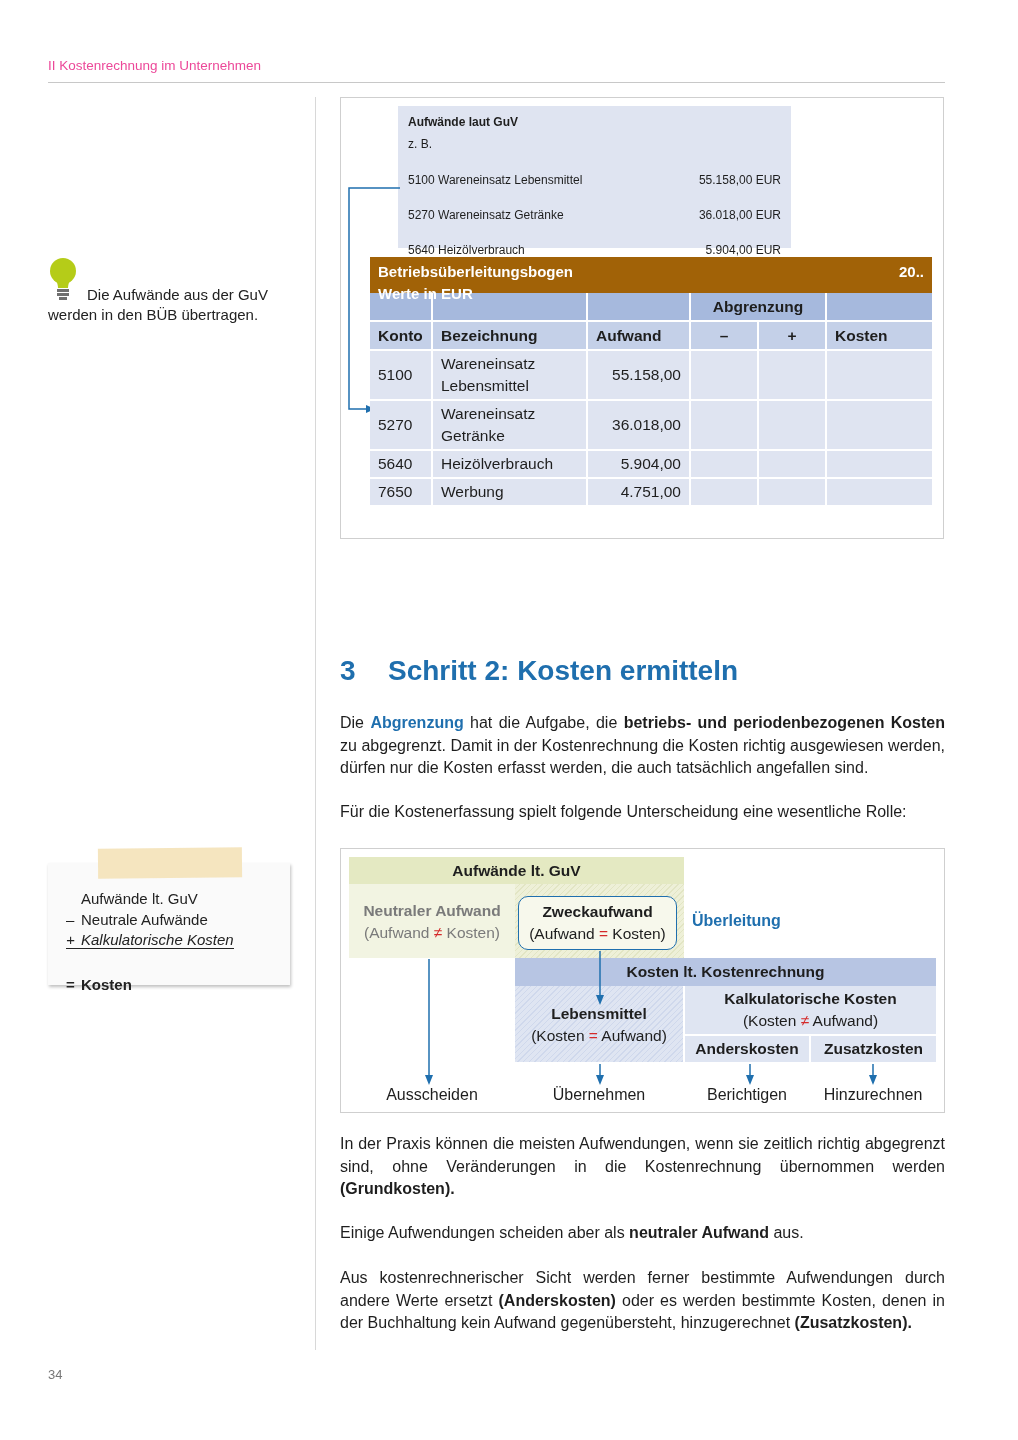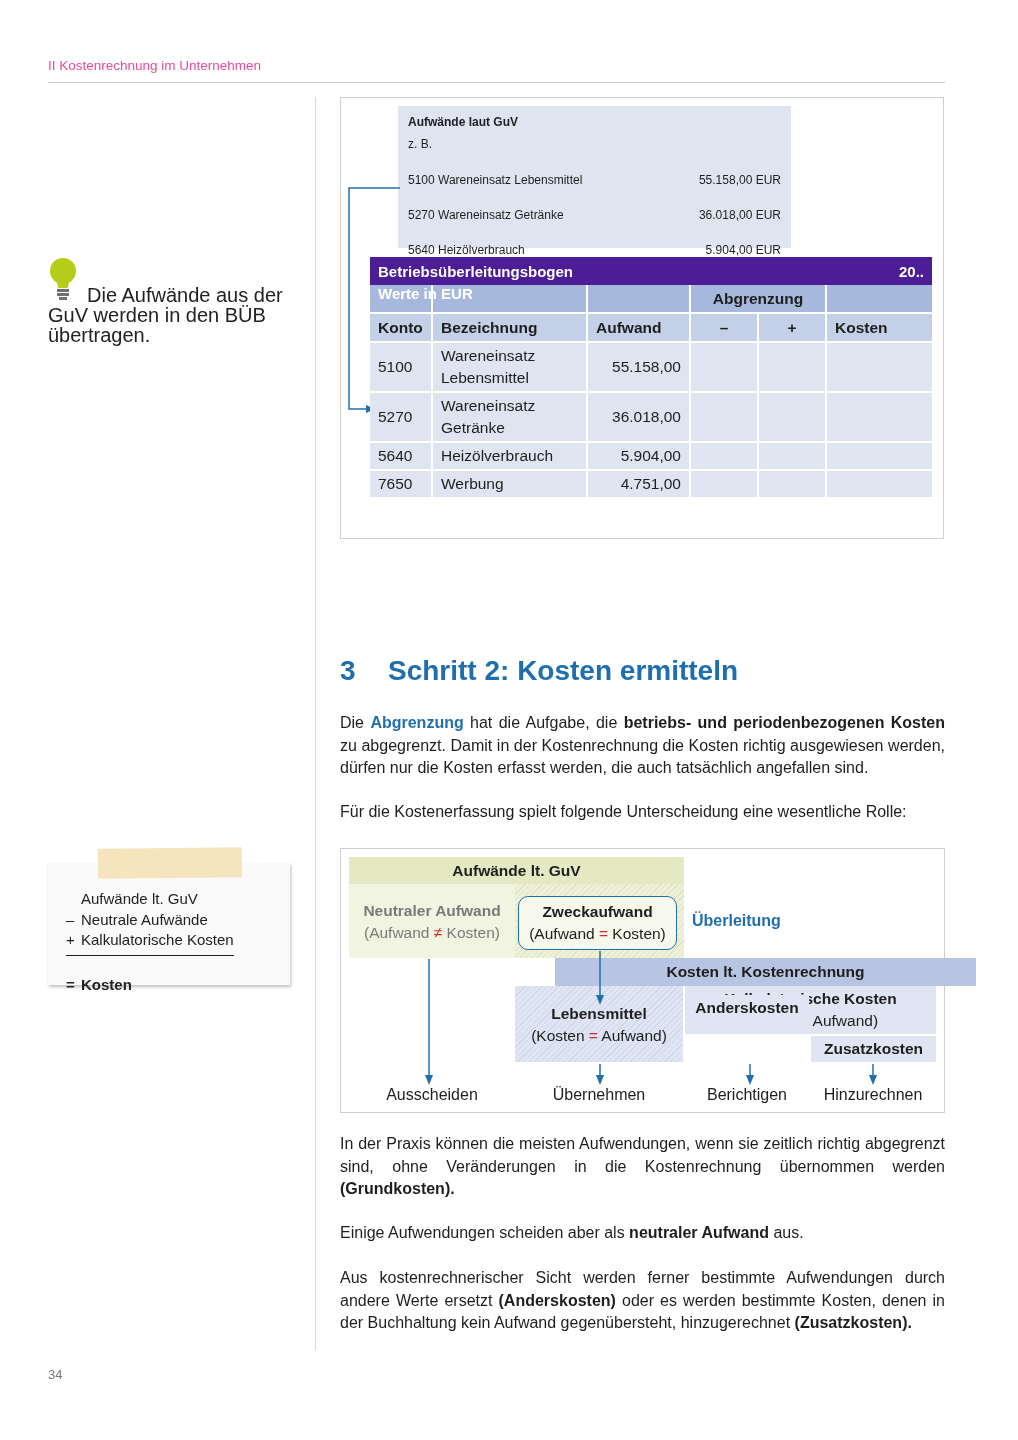--- a/index.html
+++ b/index.html
@@ -4,41 +4,41 @@
 <style>
   html, body { margin:0; padding:0; background:#ffffff; }
   body { width:1018px; height:1440px; position:relative; font-family:"Liberation Sans", sans-serif; color:#1e1e1e; overflow:hidden; }
   .abs { position:absolute; }
   .running-head { left:48px; top:58px; font-size:13.5px; color:#ec4899; }
   .head-rule { left:48px; top:82px; width:897px; height:1px; background:#c8c8c8; }
   .col-rule { left:315px; top:97px; width:1px; height:1253px; background:#d8d8d8; }
   .page-num { left:48px; top:1367px; font-size:13px; color:#777; }
 
   
-  .tip { left:48px; top:258px; width:260px; font-size:20px; line-height:20px; color:#222; }
+  .tip { left:48px; top:258px; width:260px; font-size:15px; line-height:20px; color:#222; }
   .bulb { position:absolute; left:0; top:0; width:30px; height:44px; }
   .tip-text { text-indent:39px; padding-top:27px; }
 
   
   .note { left:48px; top:863px; width:242px; height:122px; background:#fafafa; box-shadow:1px 2px 3px rgba(0,0,0,0.25); }
   .tape { left:98px; top:848px; width:144px; height:30px; background:#f4e2b8; opacity:0.9; transform:rotate(-0.5deg); }
   .note-lines { position:absolute; left:18px; top:26px; font-size:15px; line-height:20.5px; color:#222; }
   .note-lines div { white-space:nowrap; }
   .note-lines .op { display:inline-block; width:15px; }
-  .note-lines .ul { border-bottom:1px solid #222; padding-bottom:7px; }
+  .note-lines .ul { border-bottom:1px solid #222; padding-bottom:0px;font-style:italic; }
   .note-lines .b { font-weight:bold;margin-top:24px; }
 
   
   .fig1 { left:340px; top:97px; width:604px; height:442px; border:1px solid #cfcfcf; box-sizing:border-box; }
   .guv { left:398px; top:106px; width:393px; height:142px; background:#dfe4f1; font-size:12px; line-height:22.3px; }
   .guv-inner { position:absolute; left:10px; top:5px; right:10px; }
   .guv-row { display:flex; justify-content:space-between; white-space:nowrap;margin-top:13px; }
   .guv-title { font-weight:bold; }
   .bueb { left:370px; top:257px; width:562px; }
-  .bueb-head { background:#4c1d95; color:#fff; font-size:15px; line-height:22px; padding:4px 8px 2px 8px; height:28px; box-sizing:border-box; position:relative; font-weight:bold; }
+  .bueb-head { background:#a16207; color:#fff; font-size:15px; line-height:22px; padding:4px 8px 2px 8px; height:36px; box-sizing:border-box; position:relative; font-weight:bold; }
   .bueb-head .yr { position:absolute; right:8px; top:4px; }
   table.bt { border-collapse:separate; border-spacing:0; width:562px; font-size:15.5px; }
   table.bt td { padding:0 8px; border-right:2px solid #fff; border-bottom:2px solid #fff; box-sizing:border-box; }
   table.bt td:last-child { border-right:none; }
   tr.abg td { background:#a6b9dd; height:29px; }
   tr.hdr td { background:#c4d0e8; height:29px; font-weight:bold; }
   tr.dr td { background:#dfe4f1; }
   .num { text-align:right; }
   .ctr { text-align:center; }
   .arrow-svg { left:340px; top:180px; }
@@ -53,26 +53,26 @@
   
   .fig2 { left:340px; top:848px; width:605px; height:265px; border:1px solid #cfcfcf; box-sizing:border-box; }
   .d { position:absolute; box-sizing:border-box; text-align:center; font-size:15.5px; line-height:22px; }
   .guv-band { left:349px; top:857px; width:335px; height:27px; background:#e4e9c2; font-weight:bold; line-height:27px; }
   .neutral { left:349px; top:884px; width:166px; height:74px; background:#f2f4e2; color:#7a7a7a; padding-top:16px; }
   .neutral .t { font-weight:bold; }
   .zweck-bg { left:515px; top:884px; width:169px; height:74px; background:repeating-linear-gradient(135deg,#eef0d8 0px,#eef0d8 3px,#e2e5c4 3px,#e2e5c4 4px); }
   .zweck { left:518px; top:896px; width:159px; height:54px; border:1.5px solid #1f6fae; border-radius:10px; background:#f7f8ec; padding-top:4px; line-height:22px; }
   .zweck .t { font-weight:bold; }
   .ueberl { left:692px; top:910px; font-size:16px; color:#1f6fae; font-weight:bold; text-align:left; }
-  .klr-band { left:515px; top:958px; width:421px; height:28px; background:#b7c5e3; font-weight:bold; line-height:28px;margin-left:40px; }
+  .klr-band { left:515px; top:958px; width:421px; height:28px; background:#b7c5e3; font-weight:bold; line-height:28px; }
   .grund { left:515px; top:986px; width:168px; height:76px; background:repeating-linear-gradient(135deg,#dfe5f2 0px,#dfe5f2 3px,#cfd8ec 3px,#cfd8ec 4px); padding-top:17px; }
   .grund .t { font-weight:bold; }
   .kalk { left:685px; top:986px; width:251px; height:48px; background:#dfe5f2; padding-top:2px; }
   .kalk .t { font-weight:bold; }
-  .anders { left:685px; top:995px; width:124px; height:38px; background:#dfe5f2; font-weight:bold; line-height:26px; }
+  .anders { left:685px; top:1036px; width:124px; height:26px; background:#dfe5f2; font-weight:bold; line-height:26px; }
   .zusatz { left:811px; top:1036px; width:125px; height:26px; background:#dfe5f2; font-weight:bold; line-height:26px; }
   .neq { color:#d42a2a; }
   .bottom-lbl { position:absolute; top:1086px; font-size:16px; text-align:center; width:150px; }
   .diag-svg { left:340px; top:848px; }
 </style>
 </head>
 <body>
 
 <div class="abs running-head">II  Kostenrechnung im Unternehmen</div>
 <div class="abs head-rule"></div>

